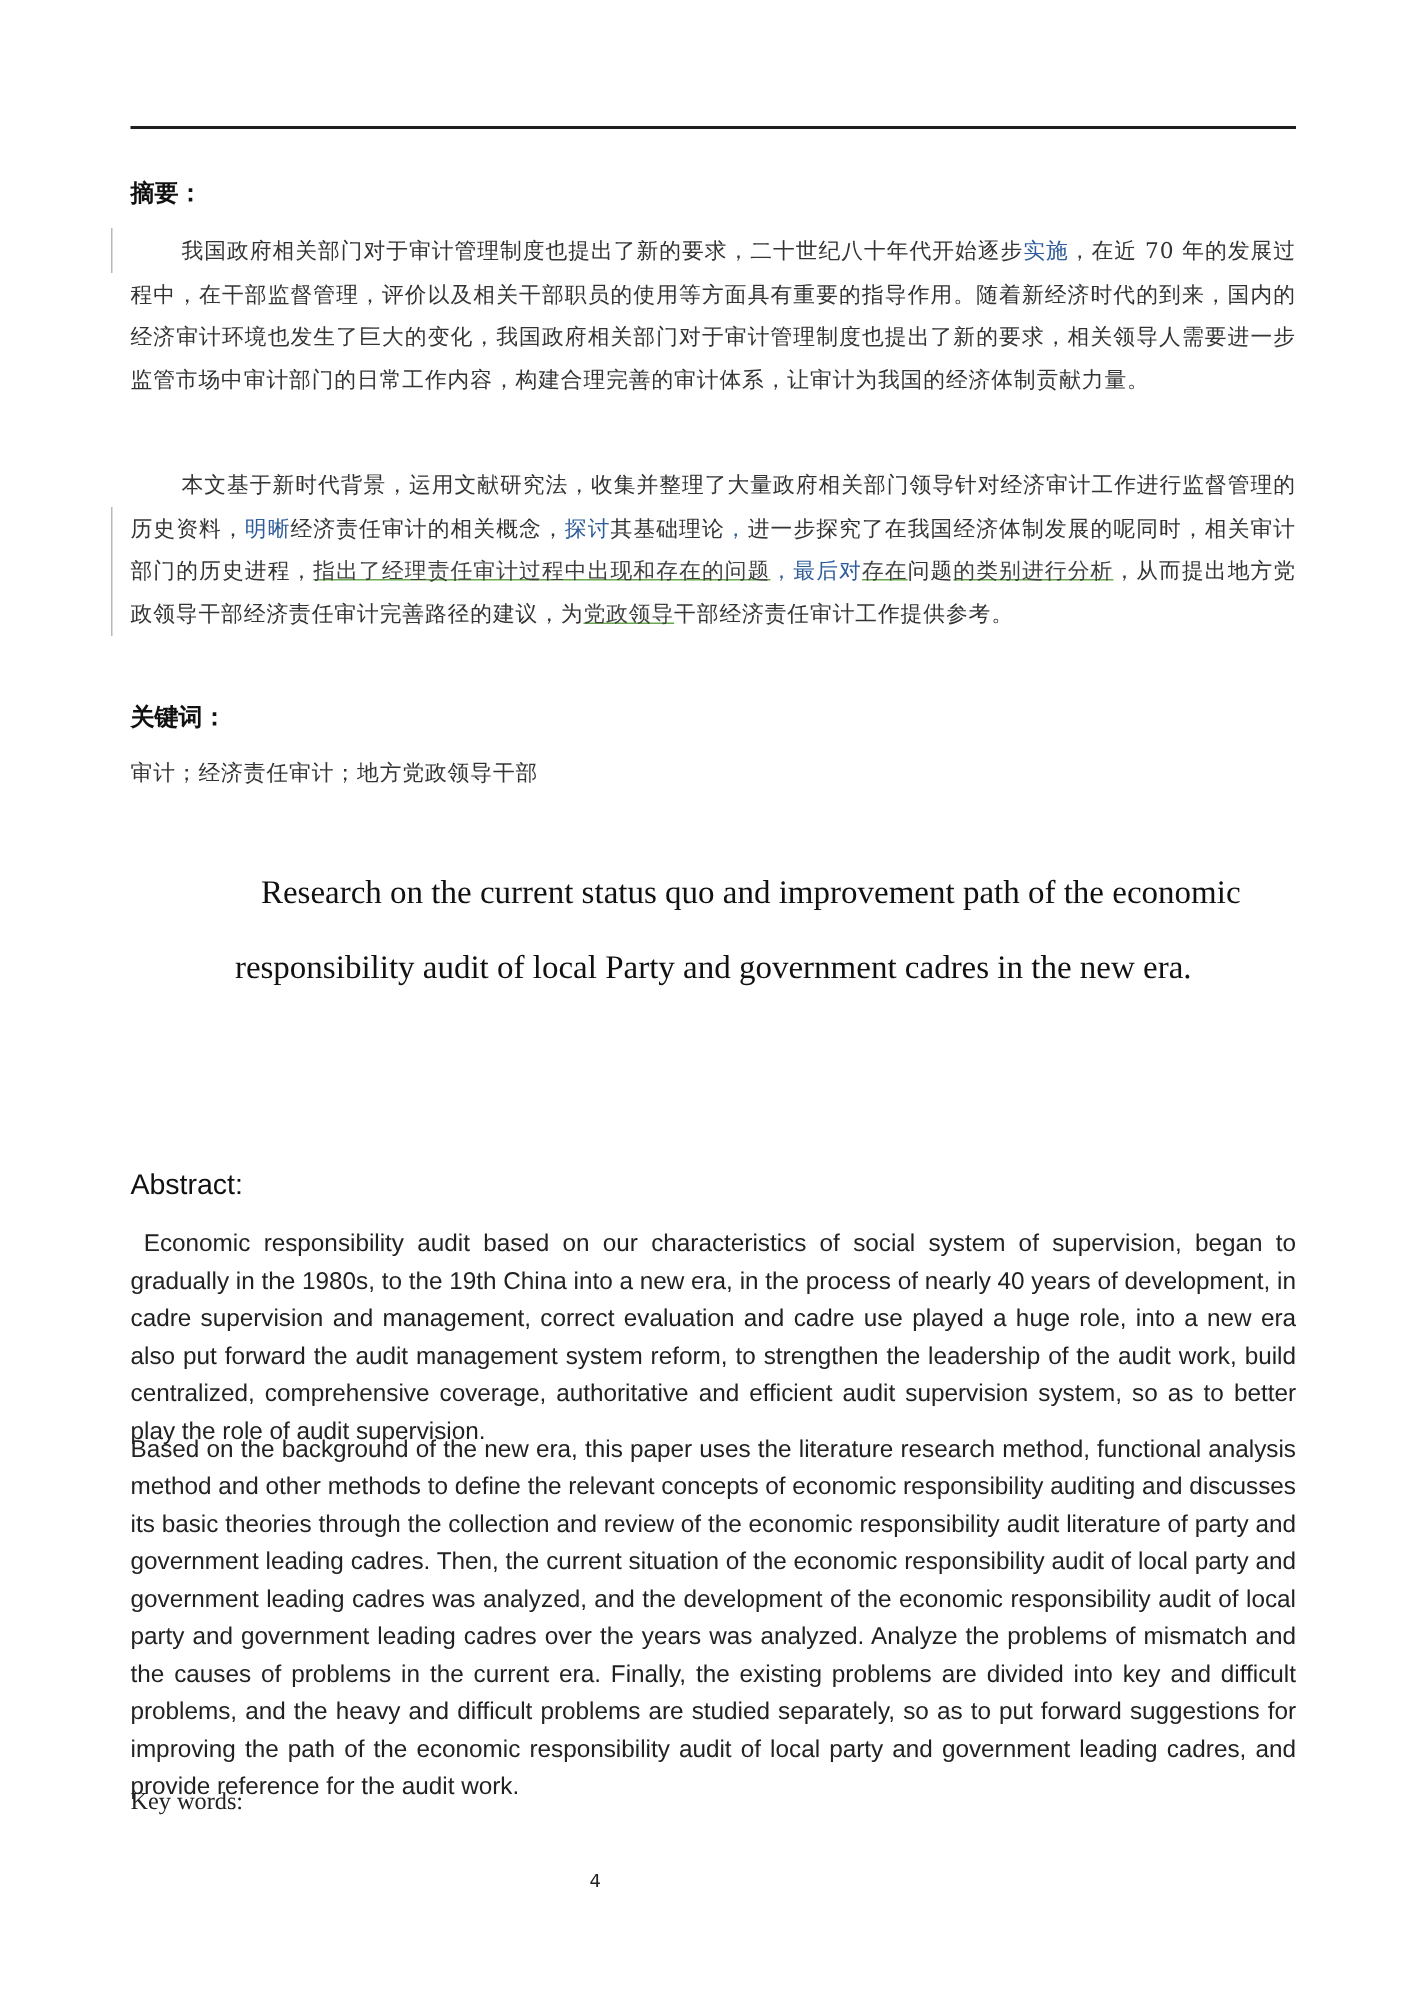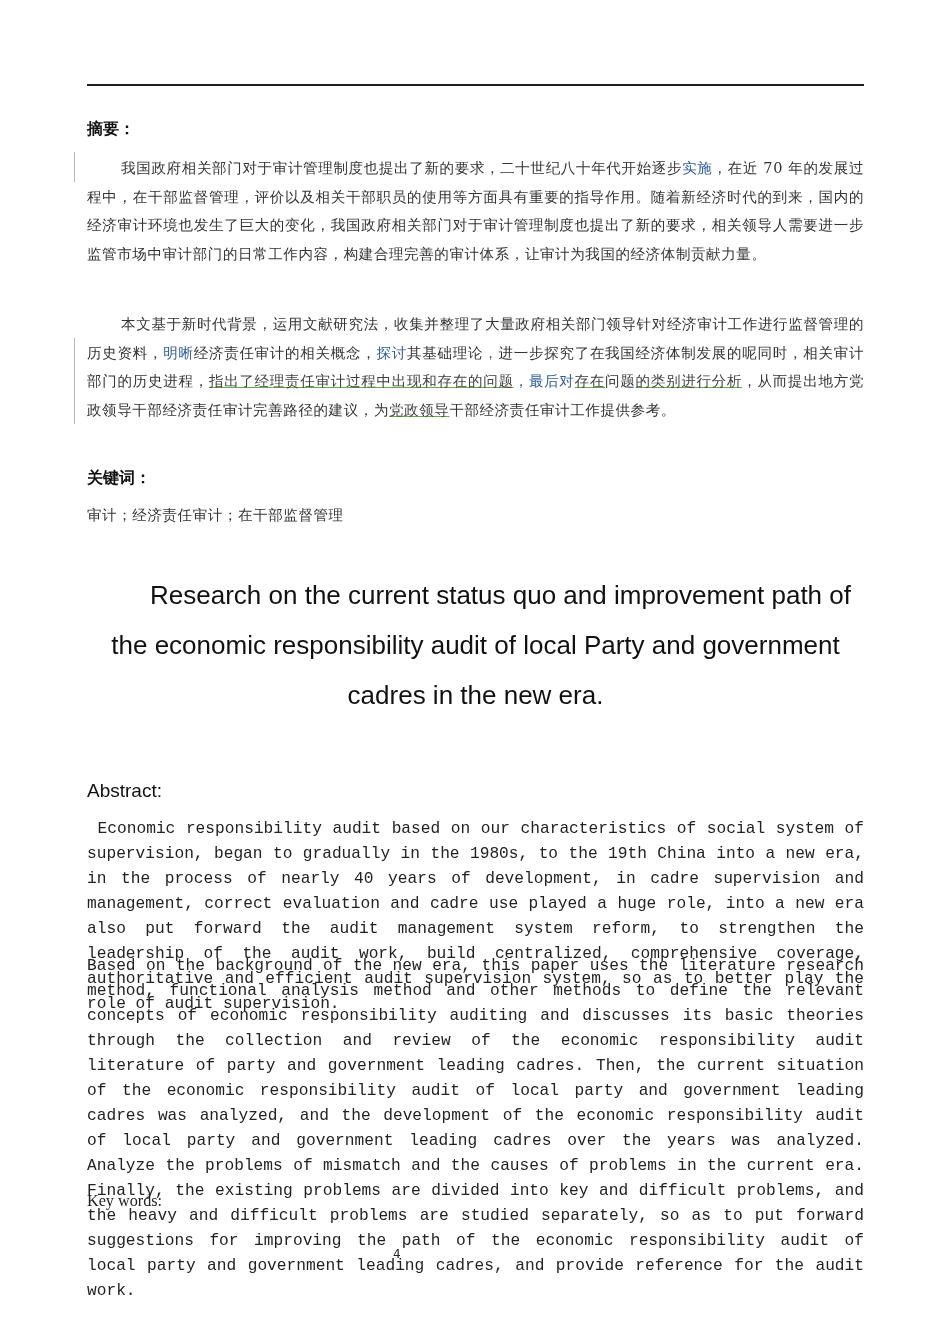--- a/index.html
+++ b/index.html
@@ -9,24 +9,24 @@
   .header-rule { position: absolute; left: 87px; top: 84px; width: 777px; height: 2px; background: #1f1f1f; }
   .change-bar { position: absolute; left: 74px; width: 1px; background: #b8b8b8; }
   .heading-cn { position: absolute; left: 87px; font-family: "DejaVu Sans", sans-serif; font-weight: bold; font-size: 16px; color: #111; }
   .cn-para { position: absolute; left: 87px; width: 777px; font-size: 14.5px; line-height: 28.5px;
              color: #333; text-align: justify; letter-spacing: 0.6px; }
   .cn-para .indent { display: inline-block; width: 34px; }
   .blue { color: #2e5c9a; text-decoration-color: #2e5c9a; }
   .green { color: #404040; text-decoration: underline; text-decoration-color: #6aa84f; }
   .keywords-cn { position: absolute; left: 87px; top: 506px; font-size: 14.5px; color: #333; letter-spacing: 0.6px; }
   .en-title { position: absolute; left: 87px; top: 570px; width: 777px; text-align: center;
-              font-family: Liberation Sans, sans-serif; font-size: 26px; line-height: 50px; color: #111; }
+              font-family: Liberation Serif, serif; font-size: 22px; line-height: 50px; color: #111; }
   .en-title .t-indent { display: inline-block; width: 50px; }
   .abstract-label { position: absolute; left: 87px; top: 780px; font-family: Liberation Sans, sans-serif; font-size: 19px; color: #111; }
-  .en-para { position: absolute; left: 87px; width: 777px; font-family: Liberation Mono, monospace;
+  .en-para { position: absolute; left: 87px; width: 777px; font-family: Liberation Sans, sans-serif;
              font-size: 16.2px; line-height: 25px; color: #222; text-align: justify; }
   .keywords-en { position: absolute; left: 87px; top: 1192px; font-family: "Liberation Serif", serif; font-size: 16.2px; color: #222; }
   .page-number { position: absolute; left: 393px; top: 1247px; font-family: "DejaVu Sans", sans-serif; font-size: 12px; color: #222; }
 </style>
 </head>
 <body>
 
 <div class="page">
 
   <div class="header-rule"></div>
@@ -34,21 +34,21 @@
   <div class="change-bar" style="top:152px;height:30px;"></div>
   <div class="change-bar" style="top:338px;height:86px;"></div>
 
   <div class="heading-cn" style="top:119px;">摘要：</div>
 
   <div class="cn-para" style="top:154px;"><span class="indent"></span><span>我国政府相关部门对于审计管理制度也提出了新的要求，二十世纪八十年代开始逐步</span><span class="blue">实施</span><span>，在近 70 年的发展过程中，在干部监督管理，评价以及相关干部职员的使用等方面具有重要的指导作用。随着新经济时代的到来，国内的经济审计环境也发生了巨大的变化，我国政府相关部门对于审计管理制度也提出了新的要求，相关领导人需要进一步监管市场中审计部门的日常工作内容，构建合理完善的审计体系，让审计为我国的经济体制贡献力量。</span></div>
 
   <div class="cn-para" style="top:310px;"><span class="indent"></span><span>本文基于新时代背景，运用文献研究法，收集并整理了大量政府相关部门领导针对经济审计工作进行监督管理的历史资料，</span><span class="blue">明晰</span><span>经济责任审计的相关概念，</span><span class="blue">探讨</span><span>其基础理论</span><span class="blue">，</span><span>进一步探究了在我国经济体制发展的呢同时，相关审计部门的历史进程，</span><span class="green">指出了经理责任审计过程中出现和存在的问题</span><span class="blue">，最后对</span><span class="green">存在</span><span>问题</span><span class="green">的类别进行分析</span><span>，从而提出地方党政领导干部经济责任审计完善路径的建议，为</span><span class="green">党政领导</span><span>干部经济责任审计工作提供参考。</span></div>
 
   <div class="heading-cn" style="top:468px;">关键词：</div>
-  <div class="keywords-cn">审计；经济责任审计；在干部监督管理</div>
+  <div class="keywords-cn">审计；经济责任审计；地方党政领导干部</div>
 
   <div class="en-title"><span class="t-indent"></span><span>Research on the current status quo and improvement path of the economic responsibility audit of local Party and government cadres in the new era.</span></div>
 
   <div class="abstract-label">Abstract:</div>
 
   <div class="en-para" style="top:817px;white-space:pre-wrap;"> Economic responsibility audit based on our characteristics of social system of supervision, began to gradually in the 1980s, to the 19th China into a new era, in the process of nearly 40 years of development, in cadre supervision and management, correct evaluation and cadre use played a huge role, into a new era also put forward the audit management system reform, to strengthen the leadership of the audit work, build centralized, comprehensive coverage, authoritative and efficient audit supervision system, so as to better play the role of audit supervision.</div>
 
   <div class="en-para" style="top:954px;">Based on the background of the new era, this paper uses the literature research method, functional analysis method and other methods to define the relevant concepts of economic responsibility auditing and discusses its basic theories through the collection and review of the economic responsibility audit literature of party and government leading cadres. Then, the current situation of the economic responsibility audit of local party and government leading cadres was analyzed, and the development of the economic responsibility audit of local party and government leading cadres over the years was analyzed. Analyze the problems of mismatch and the causes of problems in the current era. Finally, the existing problems are divided into key and difficult problems, and the heavy and difficult problems are studied separately, so as to put forward suggestions for improving the path of the economic responsibility audit of local party and government leading cadres, and provide reference for the audit work.</div>
 
   <div class="keywords-en">Key words:</div>

